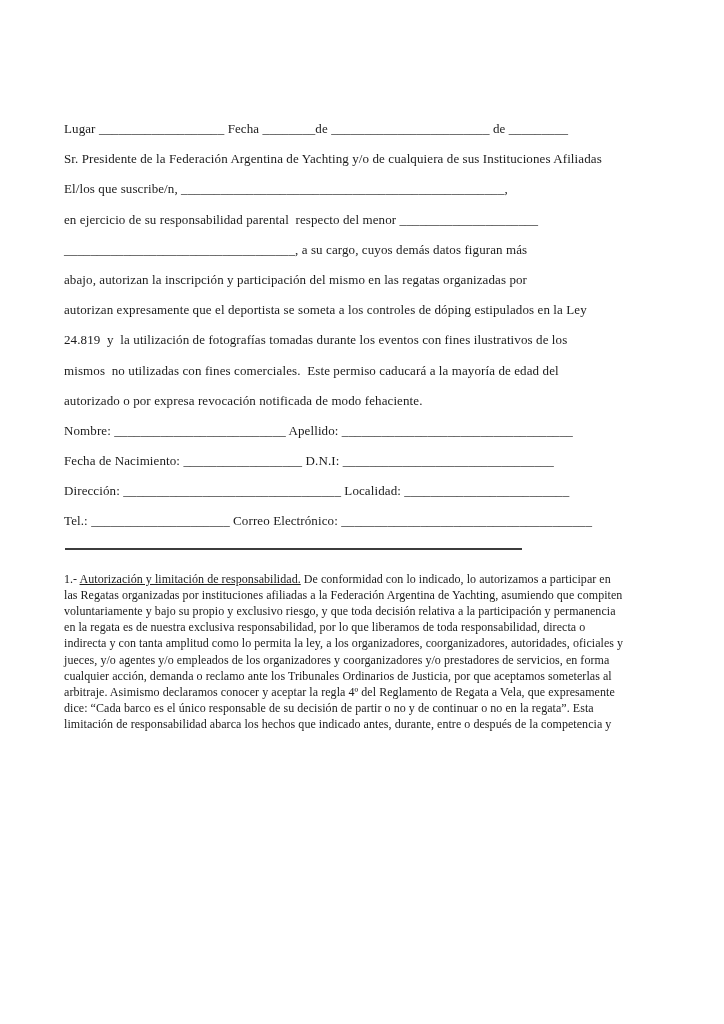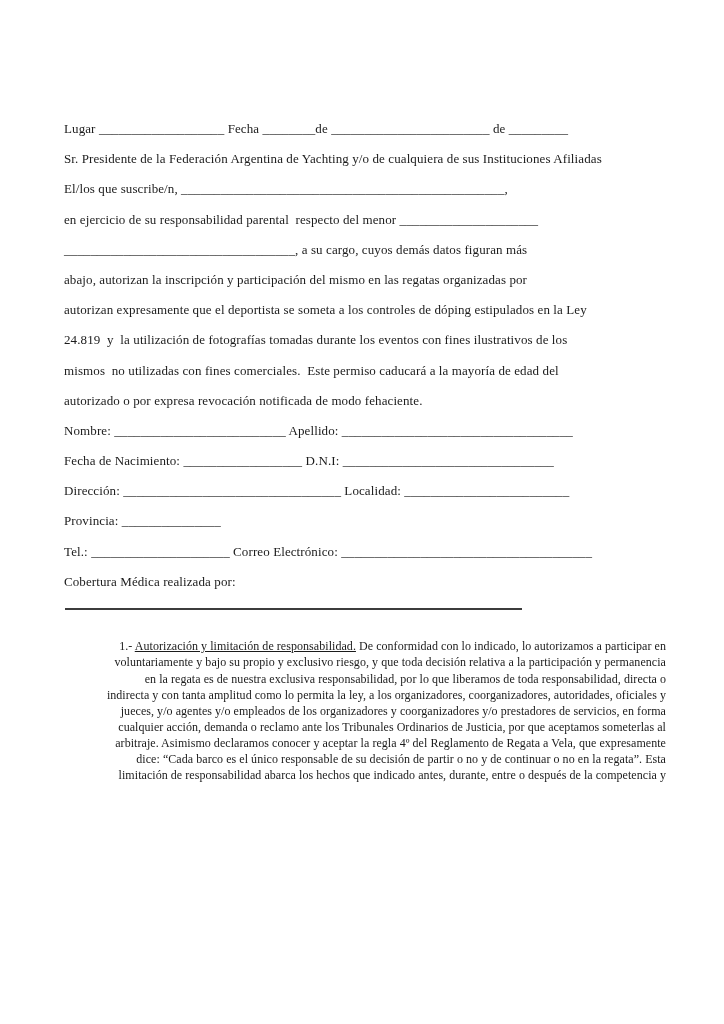--- a/index.html
+++ b/index.html
@@ -34,25 +34,24 @@
   }
   .rule-line .rule {
     position: absolute;
     left: 1px;
     top: 11px;
     width: 457px;
     height: 2px;
     background: #3c3c3c;
   }
   .clause {
-    margin-top: 11px;
+    margin-top: 4px;
     font-size: 12px;
     line-height: 16.15px;
     letter-spacing: 0.05px;
-    text-align: right;
   }
   .clause-line {
     white-space: pre;
   }
   .u {
     text-decoration: underline;
   }
 </style>
 </head>
 <body>
@@ -65,30 +64,29 @@
   <div class="upper-line">en ejercicio de su responsabilidad parental  respecto del menor _____________________</div>
   <div class="upper-line">___________________________________, a su cargo, cuyos demás datos figuran más</div>
   <div class="upper-line">abajo, autorizan la inscripción y participación del mismo en las regatas organizadas por</div>
   <div class="upper-line">autorizan expresamente que el deportista se someta a los controles de dóping estipulados en la Ley</div>
   <div class="upper-line">24.819  y  la utilización de fotografías tomadas durante los eventos con fines ilustrativos de los</div>
   <div class="upper-line">mismos  no utilizadas con fines comerciales.  Este permiso caducará a la mayoría de edad del</div>
   <div class="upper-line">autorizado o por expresa revocación notificada de modo fehaciente.</div>
   <div class="upper-line">Nombre: __________________________ Apellido: ___________________________________</div>
   <div class="upper-line">Fecha de Nacimiento: __________________ D.N.I: ________________________________</div>
   <div class="upper-line">Dirección: _________________________________ Localidad: _________________________</div>
-  <div class="upper-line">Provincia: _______________</div>
   <div class="upper-line">Tel.: _____________________ Correo Electrónico: ______________________________________</div>
-  <div class="upper-line">Cobertura Médica realizada por:</div>
 
   <div class="rule-line">
     <div class="rule"></div>
   </div>
 
   <div class="clause">
     <div class="clause-line"><span>1.- </span><span class="u">Autorización y limitación de responsabilidad.</span><span> De conformidad con lo indicado, lo autorizamos a participar en</span></div>
+    <div class="clause-line">las Regatas organizadas por instituciones afiliadas a la Federación Argentina de Yachting, asumiendo que compiten</div>
     <div class="clause-line">voluntariamente y bajo su propio y exclusivo riesgo, y que toda decisión relativa a la participación y permanencia</div>
     <div class="clause-line">en la regata es de nuestra exclusiva responsabilidad, por lo que liberamos de toda responsabilidad, directa o</div>
     <div class="clause-line">indirecta y con tanta amplitud como lo permita la ley, a los organizadores, coorganizadores, autoridades, oficiales y</div>
     <div class="clause-line">jueces, y/o agentes y/o empleados de los organizadores y coorganizadores y/o prestadores de servicios, en forma</div>
     <div class="clause-line">cualquier acción, demanda o reclamo ante los Tribunales Ordinarios de Justicia, por que aceptamos someterlas al</div>
     <div class="clause-line">arbitraje. Asimismo declaramos conocer y aceptar la regla 4º del Reglamento de Regata a Vela, que expresamente</div>
     <div class="clause-line">dice: “Cada barco es el único responsable de su decisión de partir o no y de continuar o no en la regata”. Esta</div>
     <div class="clause-line">limitación de responsabilidad abarca los hechos que indicado antes, durante, entre o después de la competencia y</div>
   </div>
 

